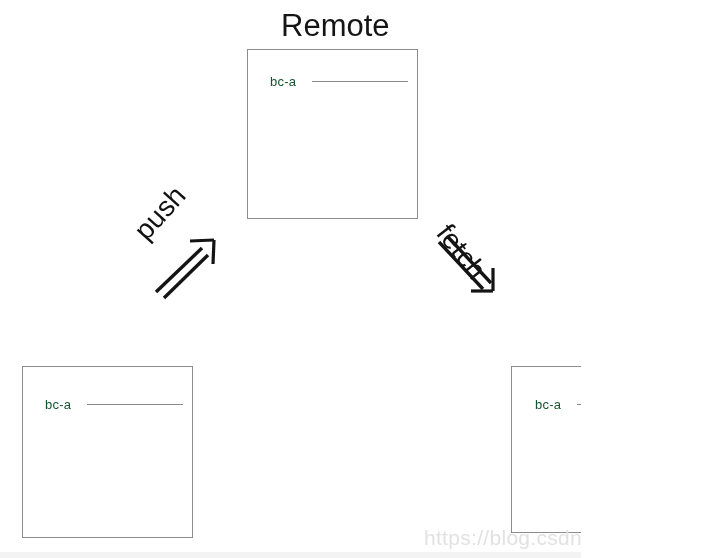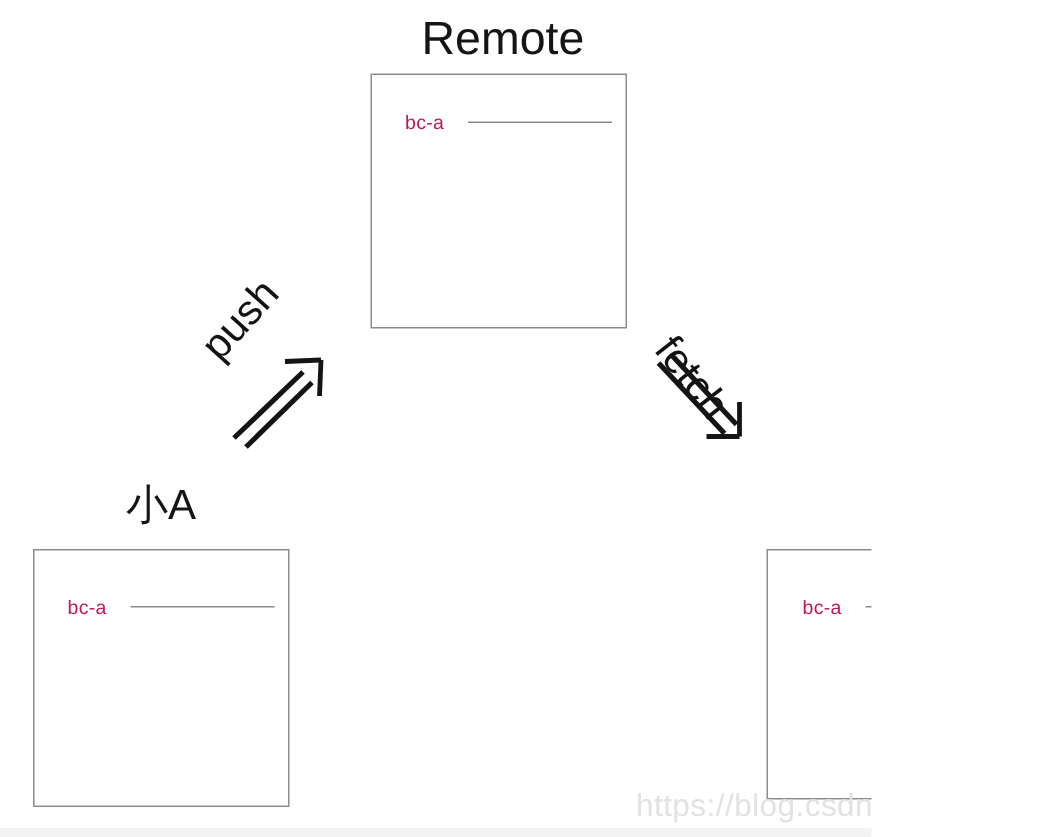--- a/index.html
+++ b/index.html
@@ -37,21 +37,21 @@
   .box-a      { left: 22px;  top: 366px; width: 171px; height: 172px; }
   .box-b      { left: 511px; top: 366px; width: 170px; height: 167px; }
 
   .branch-row {
     position: absolute;
     display: flex;
     align-items: center;
   }
   .branch-name {
     font-size: 13px;
-    color: #be185d;
+    color: #14532d;
     letter-spacing: 0.2px;
     white-space: nowrap;
   }
   .branch-line {
     height: 1px;
     background: #8a8a8a;
     margin-left: 16px;
   }
   .branch-remote { left: 270px; top: 74px; }
   .branch-remote .branch-line { width: 96px; }
@@ -126,21 +126,20 @@
 
 <div id="canvas">
 
   <div class="title title-remote">Remote</div>
   <div class="repo-box box-remote"></div>
   <div class="branch-row branch-remote">
     <span class="branch-name">bc-a</span>
     <span class="branch-line"></span>
   </div>
 
-  <div class="title title-a">小A</div>
   <div class="repo-box box-a"></div>
   <div class="branch-row branch-a">
     <span class="branch-name">bc-a</span>
     <span class="branch-line"></span>
   </div>
 
   <div class="repo-box box-b"></div>
   <div class="branch-row branch-b">
     <span class="branch-name">bc-a</span>
     <span class="branch-line"></span>

